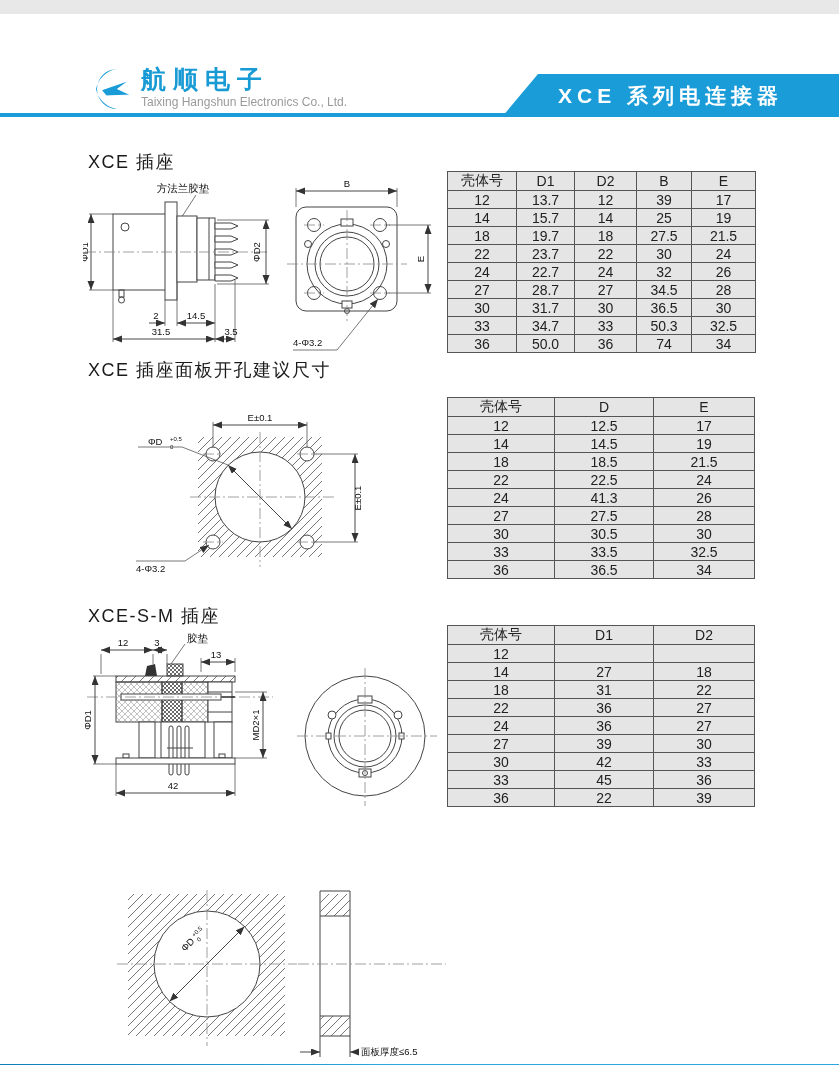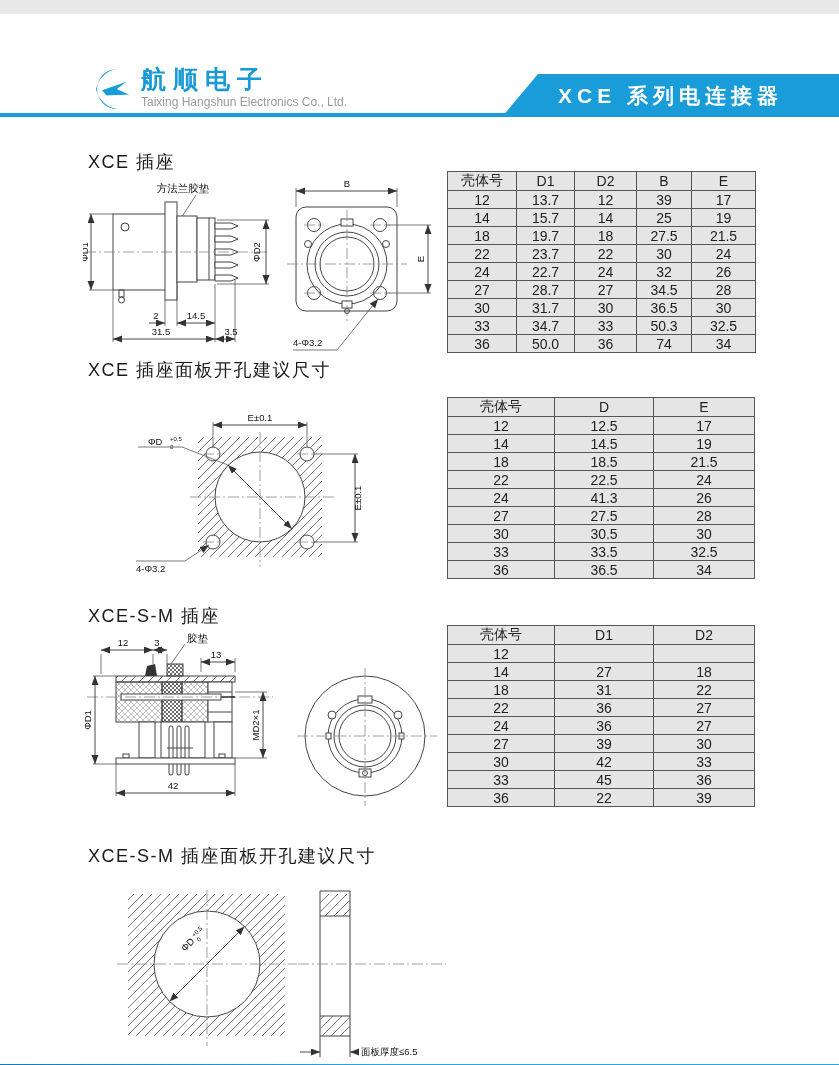--- a/index.html
+++ b/index.html
@@ -79,21 +79,20 @@
     </div>
   </div>
   <div class="banner">
     <span class="banner-text">XCE 系列电连接器</span>
   </div>
   <div class="rule"></div>
 
   <div class="sec-title" id="t1">XCE 插座</div>
   <div class="sec-title" id="t2">XCE 插座面板开孔建议尺寸</div>
   <div class="sec-title" id="t3">XCE-S-M 插座</div>
-  <div class="sec-title" id="t4">XCE-S-M 插座面板开孔建议尺寸</div>
 
   <svg class="draw" style="left:83px;top:166px" width="190" height="182" viewBox="0 0 190 182">
     <text x="100" y="12" text-anchor="middle" class="lbl">方法兰胶垫</text>
     <line x1="113" y1="15" x2="89" y2="52" class="ext"></line>
     <line x1="6" y1="34" x2="30" y2="34" class="ext"></line>
     <line x1="6" y1="110" x2="30" y2="110" class="ext"></line>
     <line x1="8" y1="34" x2="8" y2="110" class="dim" marker-start="url(#arr)" marker-end="url(#arr)"></line>
     <text x="5" y="72" transform="rotate(-90 5 72)" text-anchor="middle" font-size="9">ΦD1</text>
     <rect x="30" y="34" width="60" height="76" class="ln"></rect>
     <circle cx="42" cy="47" r="4" class="ln"></circle>

